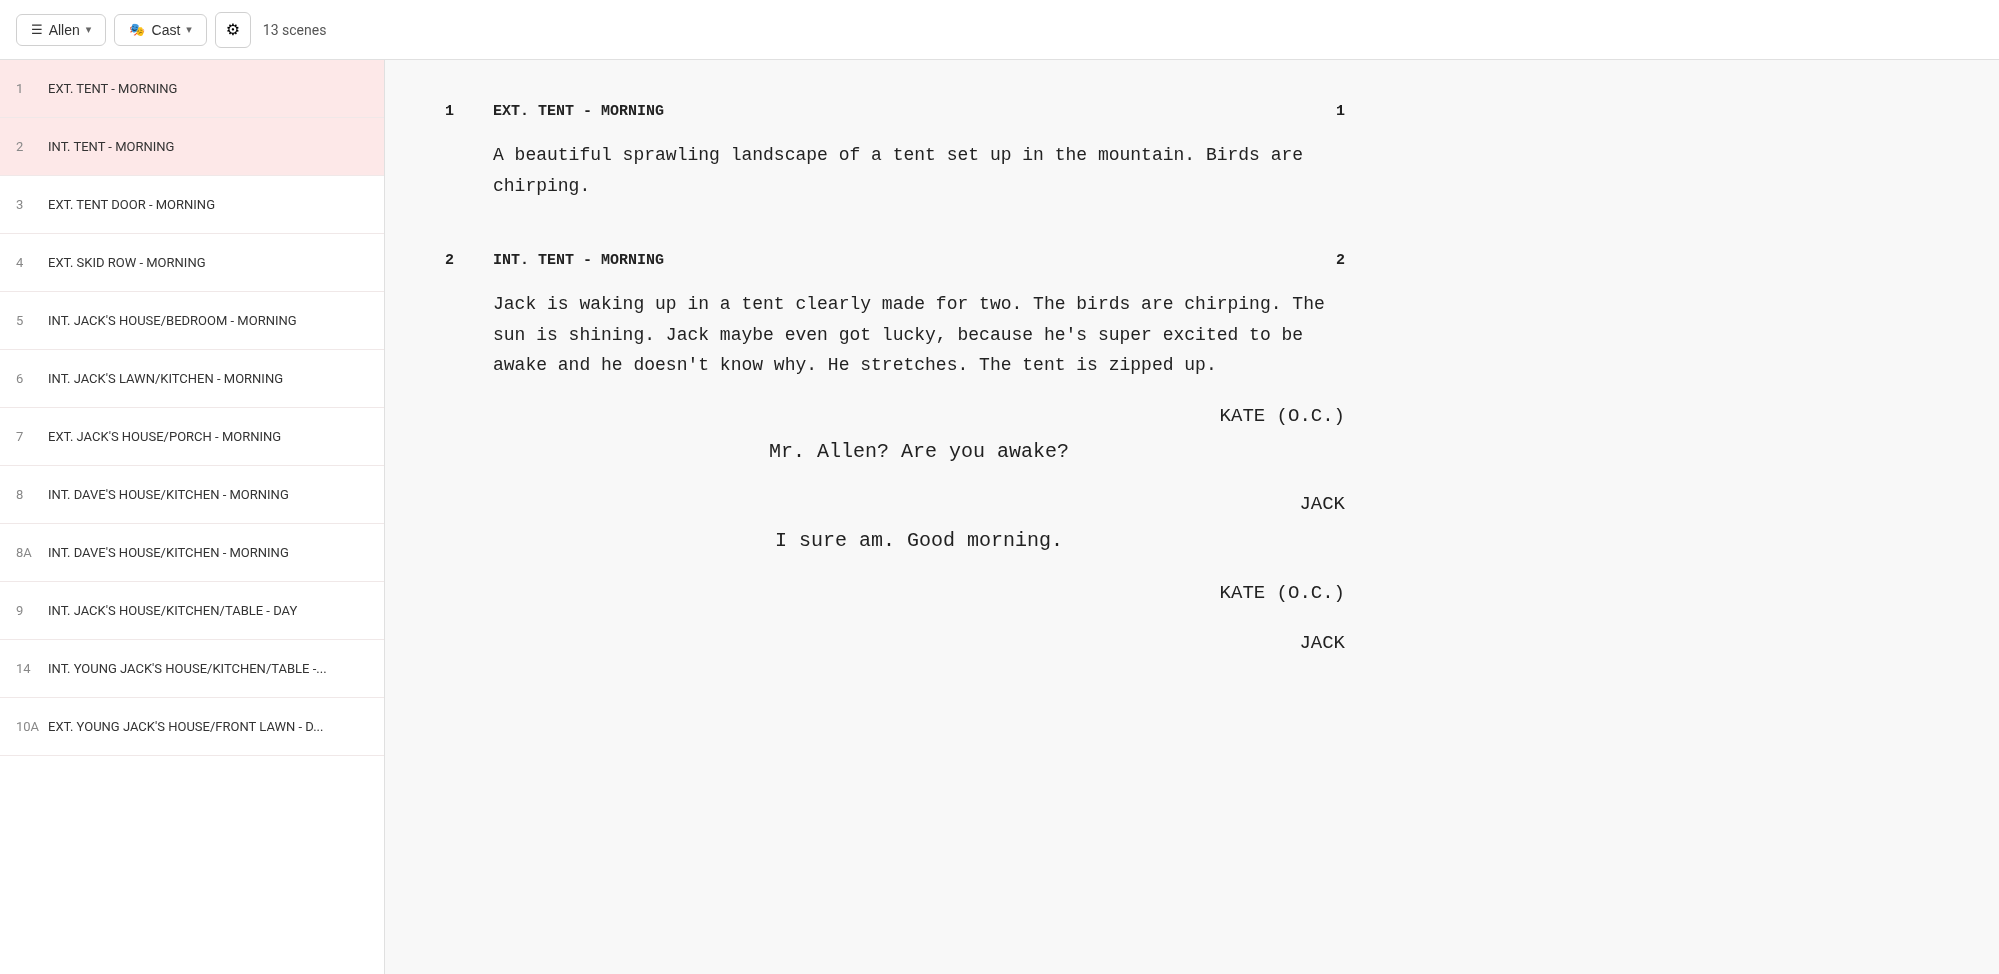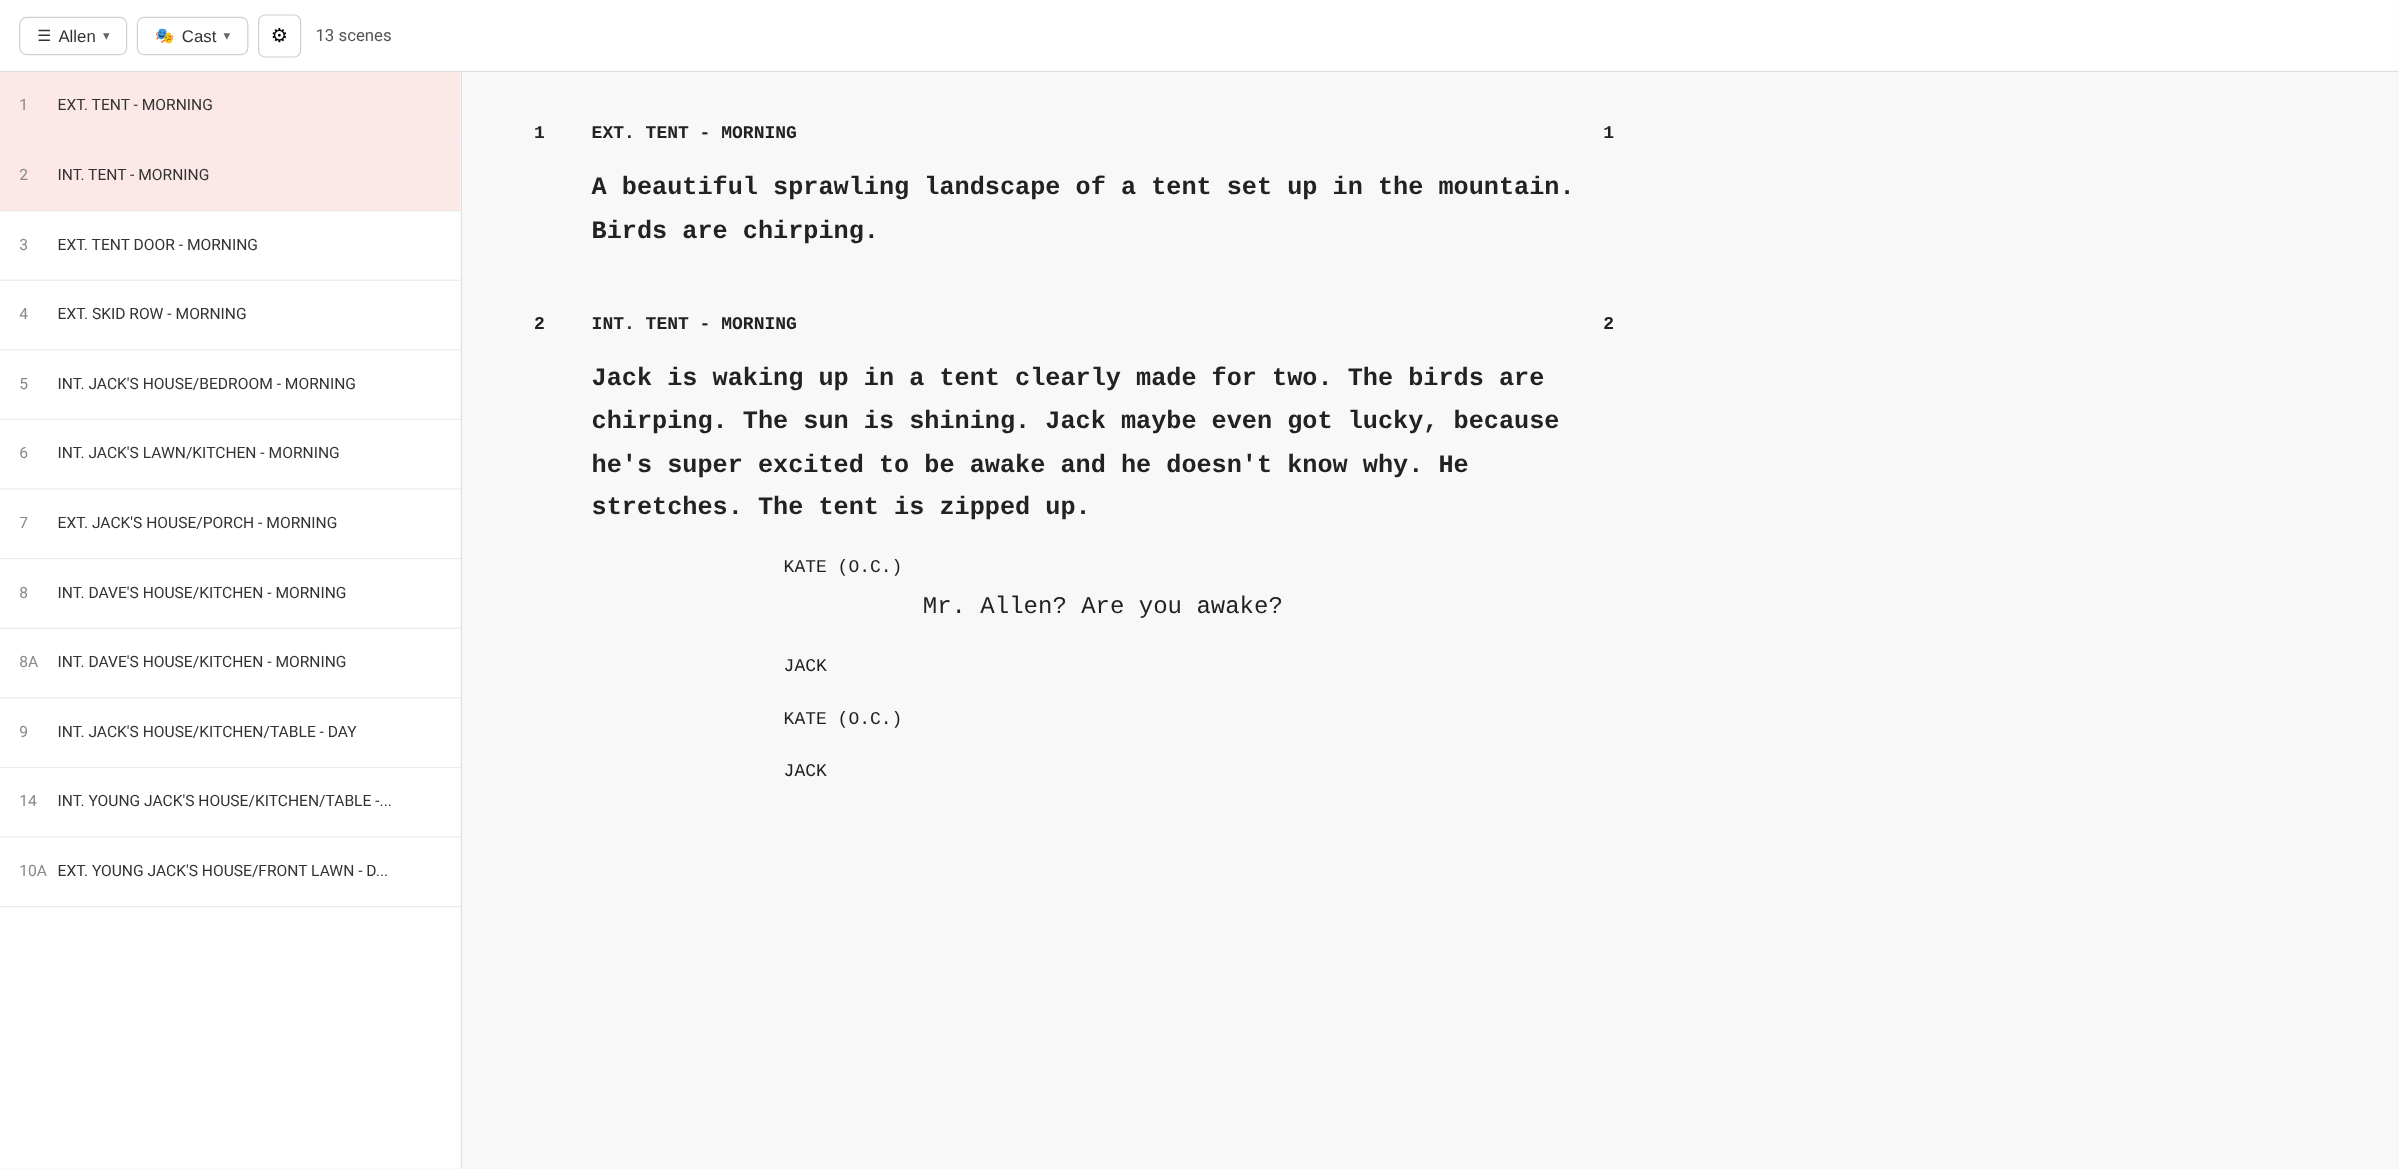--- a/index.html
+++ b/index.html
@@ -153,35 +153,34 @@
     }
 
     .scene-heading-num-right {
       font-weight: bold;
       font-size: 15px;
       width: 40px;
       text-align: right;
     }
 
     .action-text {
-      font-size: 21px;
+      font-size: 18px;
       line-height: 1.7;
       margin-left: 48px;
       margin-bottom: 16px;
-      font-weight: bold;
     }
 
     .dialogue-block {
       margin: 20px 0;
       margin-left: 48px;
     }
 
     .character-name {
-      text-align: left;
-      font-size: 15px;
+      text-align: right;
+      font-size: 19px;
       margin-left: 160px;
       margin-bottom: 4px;
     }
 
     .dialogue-text {
       text-align: center;
       font-size: 20px;
       margin-left: 80px;
       margin-right: 80px;
       line-height: 1.7;
@@ -292,20 +291,21 @@
           <div class="action-text">Jack is waking up in a tent clearly made for two. The birds
 are chirping. The sun is shining. Jack maybe even got lucky,
 because he's super excited to be awake and he doesn't know
 why. He stretches. The tent is zipped up.</div>
           <div class="dialogue-block">
             <div class="character-name">KATE (O.C.)</div>
             <div class="dialogue-text">Mr. Allen? Are you awake?</div>
           </div>
           <div class="dialogue-block">
             <div class="character-name">JACK</div>
+            <div class="dialogue-text">I sure am. Good morning.</div>
           </div>
           <div class="dialogue-block">
             <div class="character-name">KATE (O.C.)</div>
           </div>
           <div class="dialogue-block">
             <div class="character-name">JACK</div>
           </div>
         </div>
       </div>
   </div>

